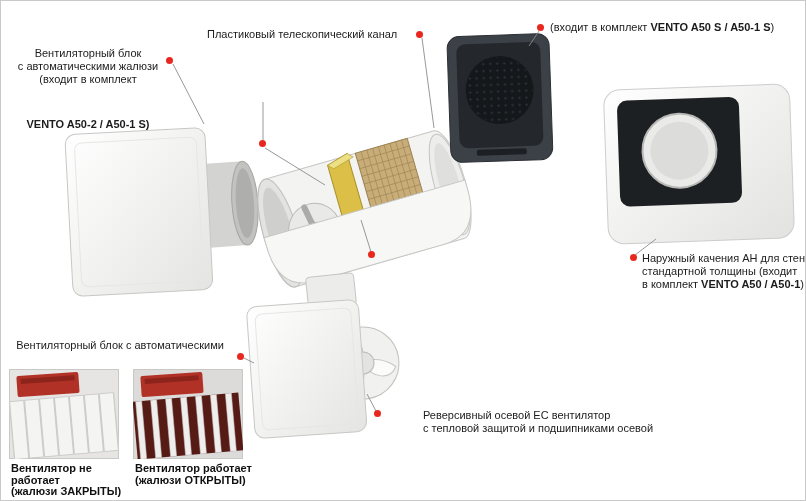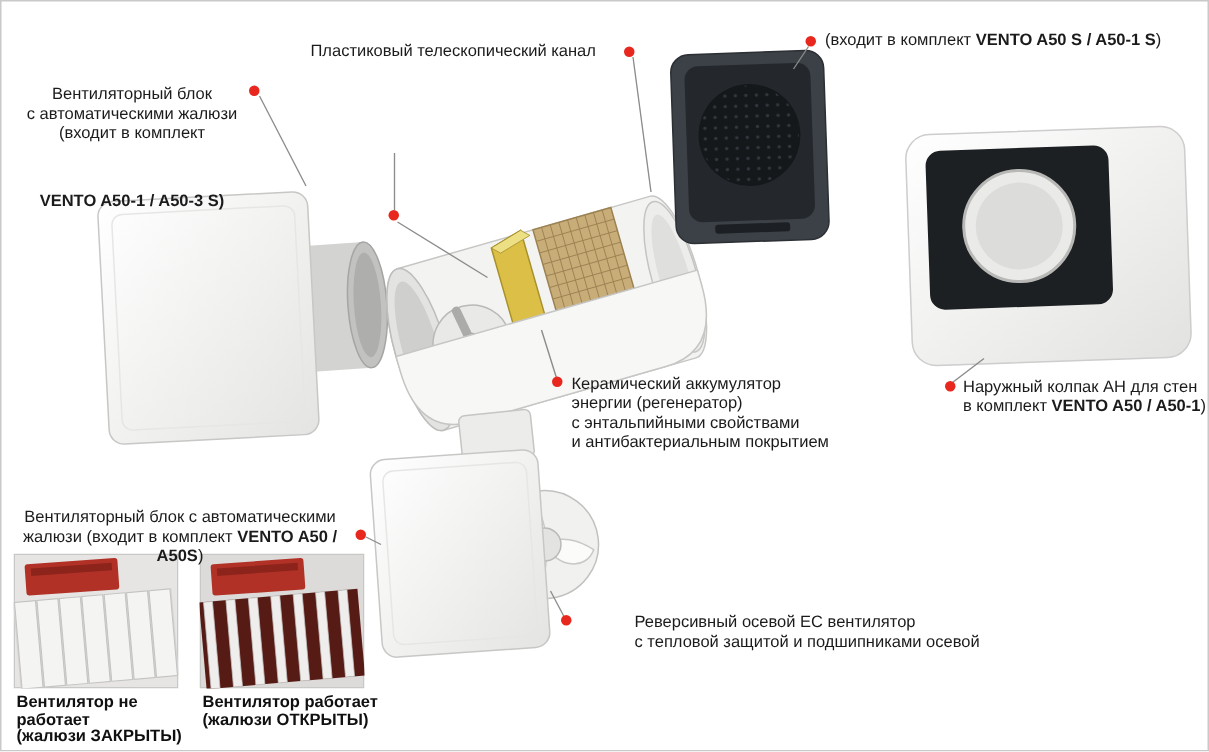--- a/index.html
+++ b/index.html
@@ -171,56 +171,50 @@
       <path d="M262,101 L262,139"></path>
       <path d="M264,147 L324,184"></path>
       <path d="M538,30 L528,45"></path>
       <path d="M634,254 L655,238"></path>
       <path d="M370,251 L360,219"></path>
       <path d="M375,410 L366,393"></path>
       <path d="M243,357 L253,362"></path>
     </g>
   </svg>
 
-  <div class="label center" style="left:6px; top:56px; width:162px;">
+  <div class="label center" style="left:6px; top:46px; width:162px;">
     <span class="ln">Вентиляторный блок</span>
     <span class="ln">с автоматическими жалюзи</span>
     <span class="ln">(входит в комплект</span>
-    <span class="ln b">VENTO A50-1 / A50-3 S)</span>
+    <span class="ln b">VENTO A50-2 / A50-1 S)</span>
   </div>
 
   <div class="label nowrap" style="left:206px; top:27px; width:237px;">
     <span class="ln">Пластиковый телескопический канал</span>
   </div>
 
 
   <div class="label" style="left:549px; top:20px; width:240px;">
     <span class="ln"><span>(входит в комплект </span><span class="b">VENTO A50 S / A50-1 S</span><span>)</span></span>
   </div>
 
   <div class="label" style="left:641px; top:251px; width:165px;">
-    <span class="ln">Наружный колпак AH для стен</span>
+    <span class="ln">Наружный качения AH для стен</span>
+    <span class="ln">стандартной толщины (входит</span>
     <span class="ln"><span>в комплект </span><span class="b">VENTO A50 / A50-1</span><span>)</span></span>
   </div>
 
-  <div class="label" style="left:380px; top:249px; width:190px;">
-    <span class="ln">Керамический аккумулятор</span>
-    <span class="ln">энергии (регенератор)</span>
-    <span class="ln">с энтальпийными свойствами</span>
-    <span class="ln">и антибактериальным покрытием</span>
-  </div>
 
   <div class="label" style="left:386px; top:408px; width:255px;margin-left:36px;">
     <span class="ln">Реверсивный осевой EC вентилятор</span>
     <span class="ln">с тепловой защитой и подшипниками осевой</span>
   </div>
 
   <div class="label center" style="left:2px; top:338px; width:234px;">
     <span class="ln">Вентиляторный блок с автоматическими</span>
-    <span class="ln"><span>жалюзи (входит в комплект </span><span class="b">VENTO A50 / A50S</span><span>)</span></span>
   </div>
 
   <div class="dot" style="left:165px; top:56px;"></div>
   <div class="dot" style="left:415px; top:30px;"></div>
   <div class="dot" style="left:258px; top:139px;"></div>
   <div class="dot" style="left:536px; top:23px;"></div>
   <div class="dot" style="left:629px; top:253px;"></div>
   <div class="dot" style="left:367px; top:250px;"></div>
   <div class="dot" style="left:373px; top:409px;"></div>
   <div class="dot" style="left:236px; top:352px;"></div>

